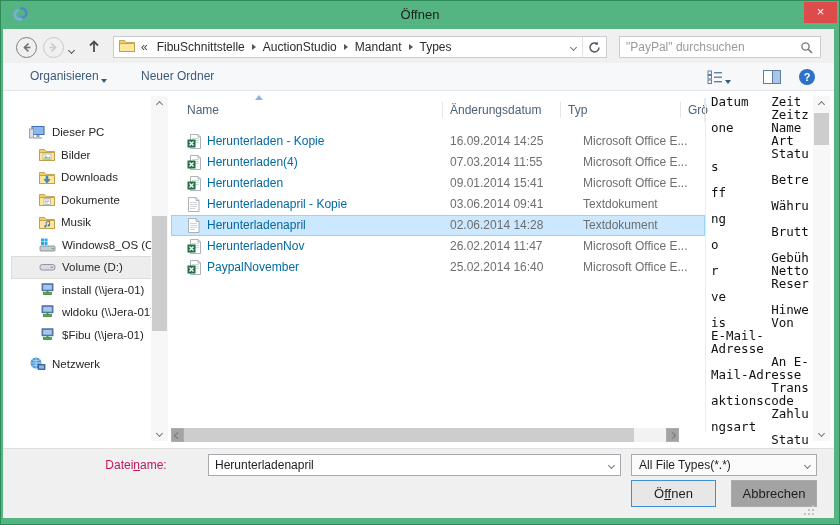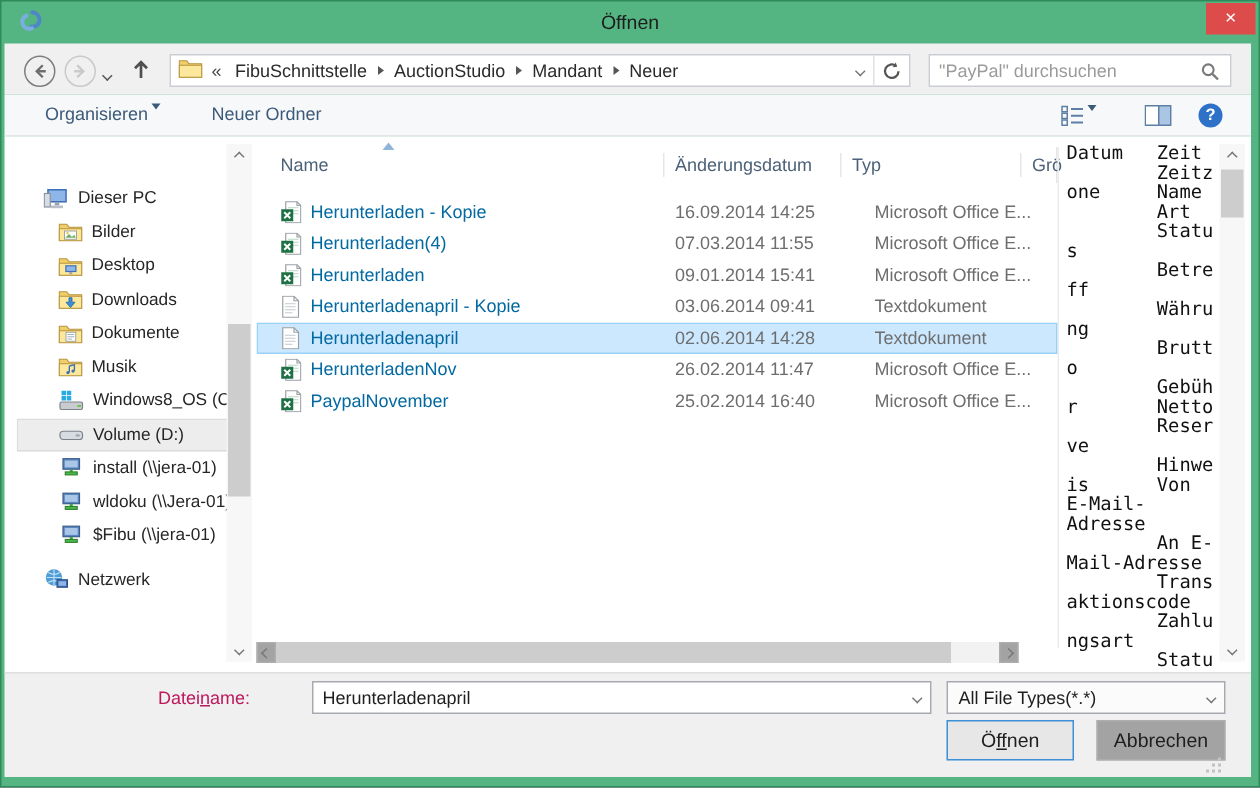--- a/index.html
+++ b/index.html
@@ -28,21 +28,21 @@
   .crumb-dd{margin-left:auto;width:18px;display:flex;justify-content:center;cursor:pointer}
   .refresh-cell{width:24px;height:100%;border-left:1px solid #e1e1e1;display:flex;align-items:center;justify-content:center;cursor:pointer}
   .searchbox{position:absolute;left:616px;top:7px;width:202px;height:22px;background:#fff;border:1px solid #c9cdd3}
   .searchbox input{position:absolute;left:6px;top:1px;width:168px;height:18px;border:none;outline:none;
                    font-family:"Liberation Sans",sans-serif;font-size:12px;color:#333;background:transparent}
   .searchbox input::placeholder{color:#9b9b9b;opacity:1}
   .search-glyph{position:absolute;right:6px;top:4px}
 
   
   .toolbar-row{position:absolute;left:2px;top:62px;width:831px;height:28px;background:#f7f8f9;border-bottom:1px solid #e4e6e8}
-  .tool-item{position:absolute;top:6px;color:#3c5a7a;font-size:12px;cursor:pointer;white-space:nowrap;display:flex;align-items:flex-start;gap:2px}
+  .tool-item{position:absolute;top:6px;color:#3c5a7a;font-size:12px;cursor:pointer;white-space:nowrap;display:flex;align-items:flex-end;gap:2px}
   .tri-down{width:0;height:0;border-left:3.5px solid transparent;border-right:3.5px solid transparent;border-top:4.5px solid #3c5a7a}
   .help-circle{width:16px;height:16px;border-radius:50%;background:#2e72c8;color:#fff;font-weight:bold;
                font-size:11px;text-align:center;line-height:16px}
 
   
   .content{position:absolute;left:2px;top:90px;width:831px;height:357px;background:#fff}
 
   
   .sidebar{position:absolute;left:8px;top:5px;width:141px;overflow:hidden}
   .side-item{height:22.5px;display:flex;align-items:center;gap:6px;white-space:nowrap;font-size:11.5px;cursor:pointer;overflow:hidden}
@@ -152,21 +152,21 @@
           <path d="M.5 4.5h15v8H.5z" fill="#fbe89c" stroke="#b89540" stroke-width="0.8"></path>
         </svg>
       </span>
       <span class="crumb crumb-overflow">«</span>
       <span class="crumb">FibuSchnittstelle</span>
       <span class="crumb-sep"></span>
       <span class="crumb">AuctionStudio</span>
       <span class="crumb-sep"></span>
       <span class="crumb">Mandant</span>
       <span class="crumb-sep"></span>
-      <span class="crumb">Neuer</span>
+      <span class="crumb">Types</span>
       <span class="crumb-dd">
           <span class="ch down"></span>
         </span>
       <span class="refresh-cell">
         <svg width="13" height="13" viewBox="0 0 13 13">
           <path d="M11 6.5A4.5 4.5 0 1 1 9.4 3" fill="none" stroke="#555" stroke-width="1.5"></path>
           <path d="M9.2.6l.9 2.9-3 .4z" fill="#555"></path>
         </svg>
       </span>
     </div>
@@ -228,30 +228,20 @@
       </div>
       <div class="side-item lvl1">
         <svg width="16" height="13" viewBox="0 0 16 13">
           <path d="M.5 1.5h5l1.5 2h8.5v9H.5z" fill="#f0ce68" stroke="#b89540" stroke-width="0.8"></path>
           <path d="M.5 4.5h15v8H.5z" fill="#fbe89c" stroke="#b89540" stroke-width="0.8"></path>
           <rect x="4" y="6" width="8" height="5.5" fill="#fff" stroke="#9a9a9a" stroke-width="0.6"></rect>
           <path d="M4.5 10.5 7 8l2 2 1.5-1.5 1 2z" fill="#6fae5d"></path>
             <circle cx="6" cy="7.3" r="0.8" fill="#e8c84a"></circle>
         </svg>
         <span>Bilder</span>
-      </div>
-      <div class="side-item lvl1">
-        <svg width="16" height="13" viewBox="0 0 16 13">
-          <path d="M.5 1.5h5l1.5 2h8.5v9H.5z" fill="#f0ce68" stroke="#b89540" stroke-width="0.8"></path>
-          <path d="M.5 4.5h15v8H.5z" fill="#fbe89c" stroke="#b89540" stroke-width="0.8"></path>
-          <rect x="4.5" y="5.8" width="7.5" height="4.6" fill="#3f6fb4"></rect>
-            <rect x="5.3" y="6.6" width="5.9" height="3" fill="#8fb6e8"></rect>
-          <rect x="7.2" y="10.4" width="2" height="1.4" fill="#9aa2ac"></rect>
-        </svg>
-        <span>Desktop</span>
       </div>
       <div class="side-item lvl1">
         <svg width="16" height="13" viewBox="0 0 16 13">
           <path d="M.5 1.5h5l1.5 2h8.5v9H.5z" fill="#f0ce68" stroke="#b89540" stroke-width="0.8"></path>
           <path d="M.5 4.5h15v8H.5z" fill="#fbe89c" stroke="#b89540" stroke-width="0.8"></path>
           <path d="M7 5.5h2v3h2L8 12 5 8.5h2z" fill="#3f8fd6" stroke="#2a6ca8" stroke-width="0.6"></path>
         </svg>
         <span>Downloads</span>
       </div>
       <div class="side-item lvl1">

